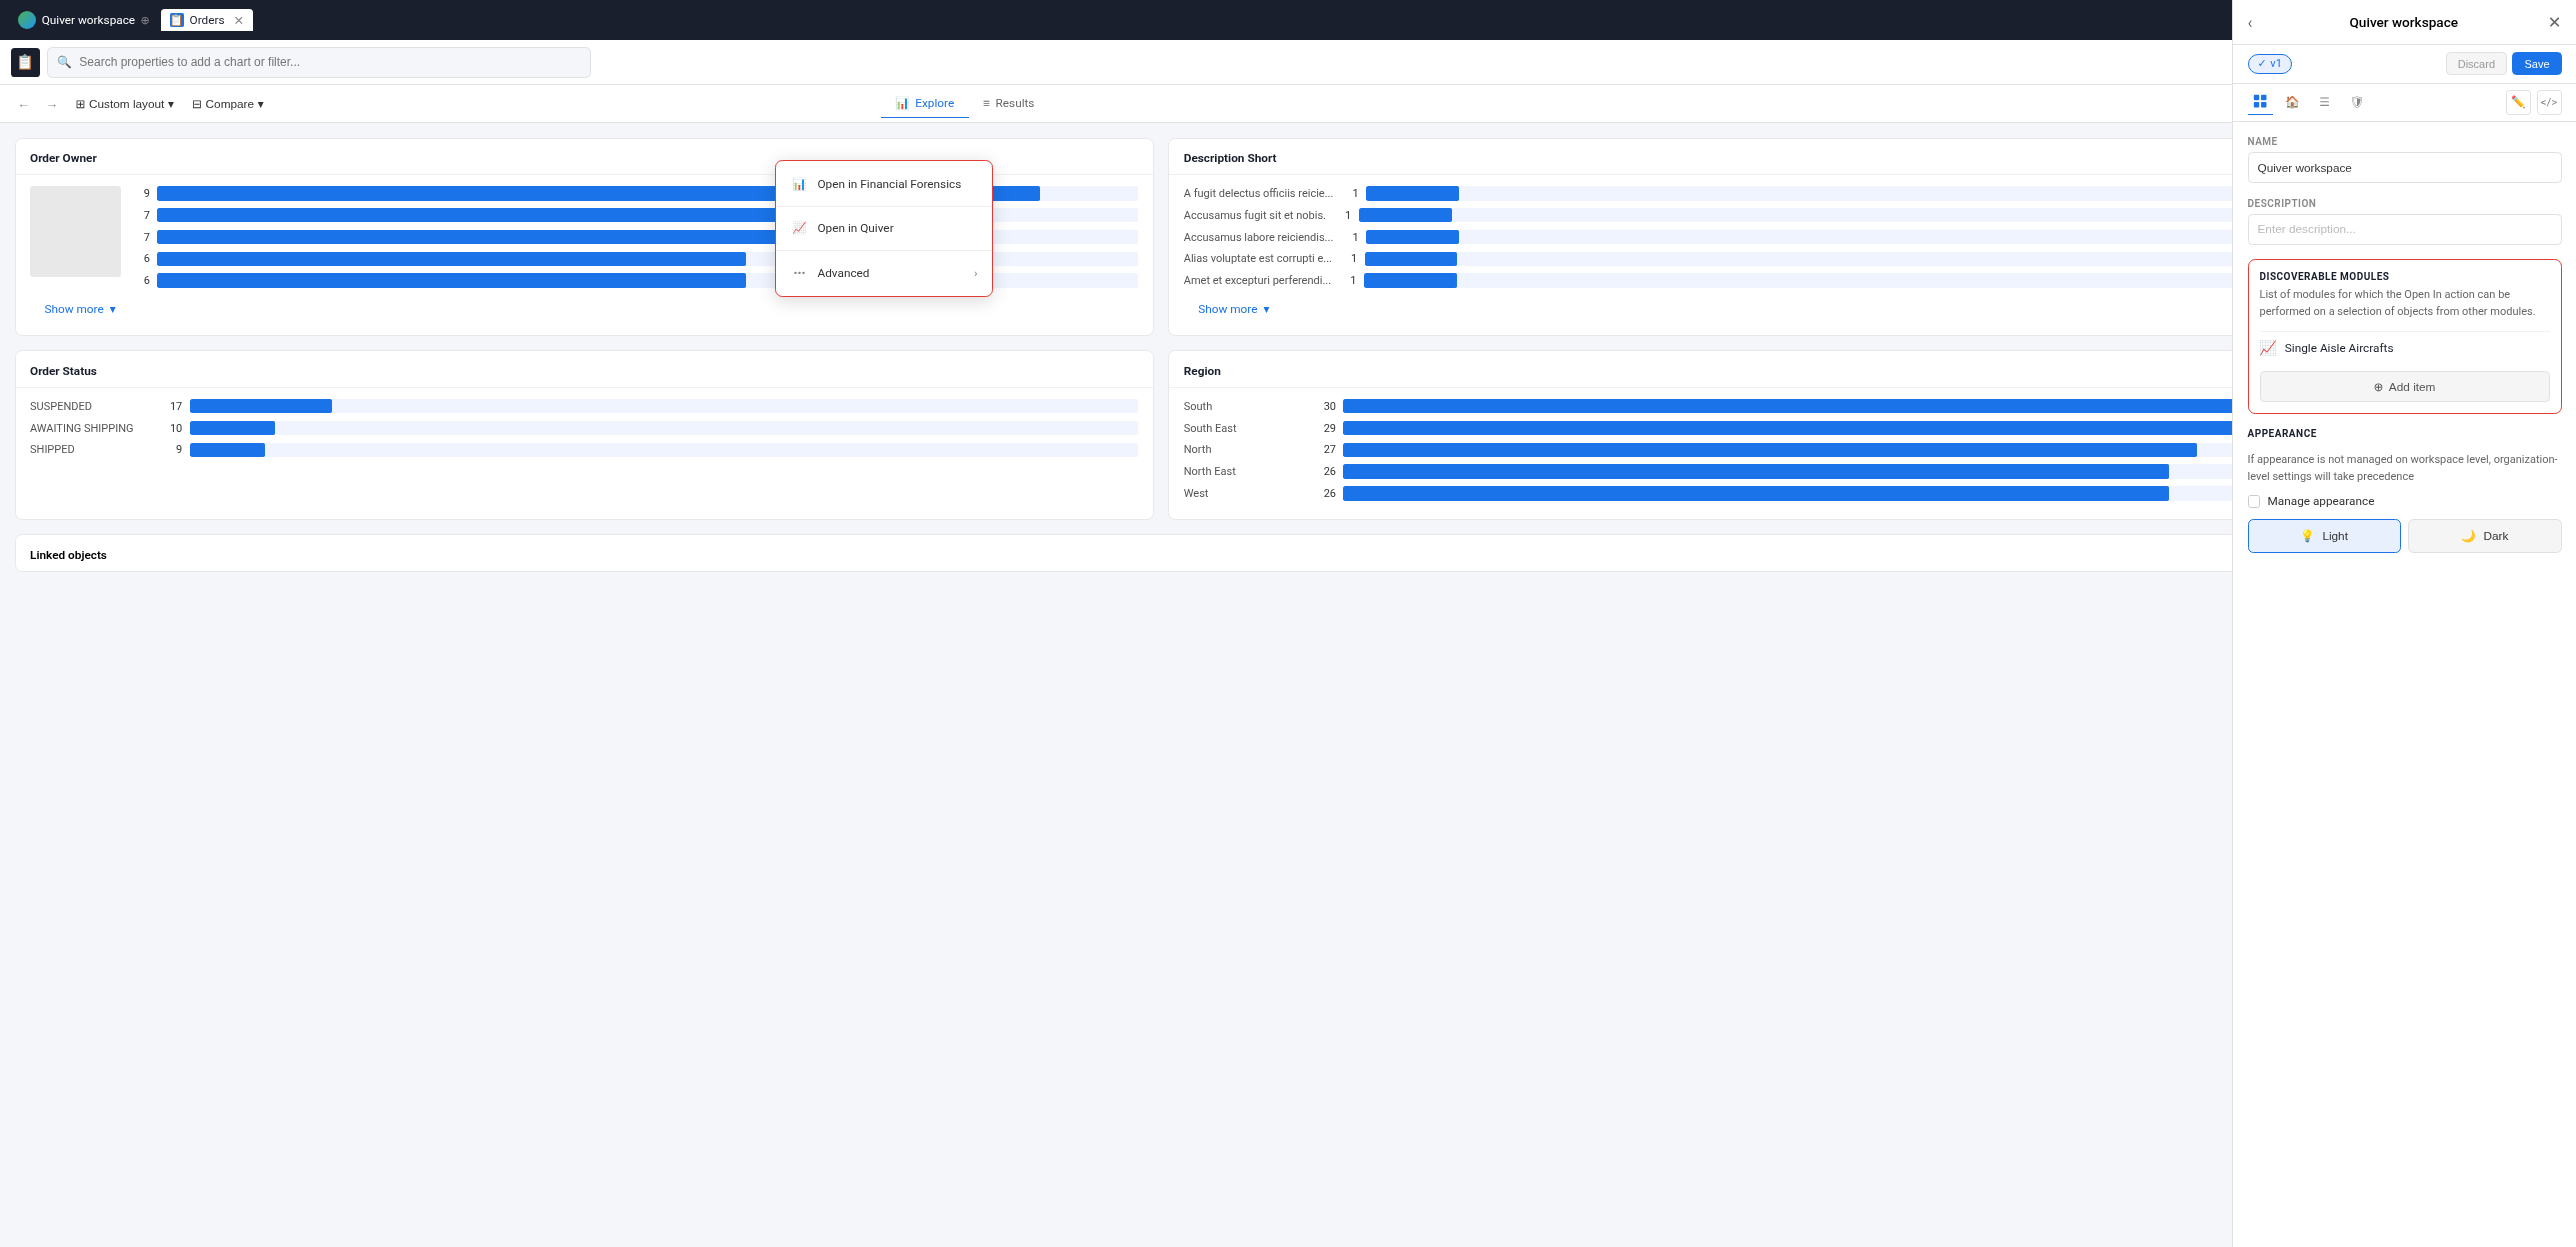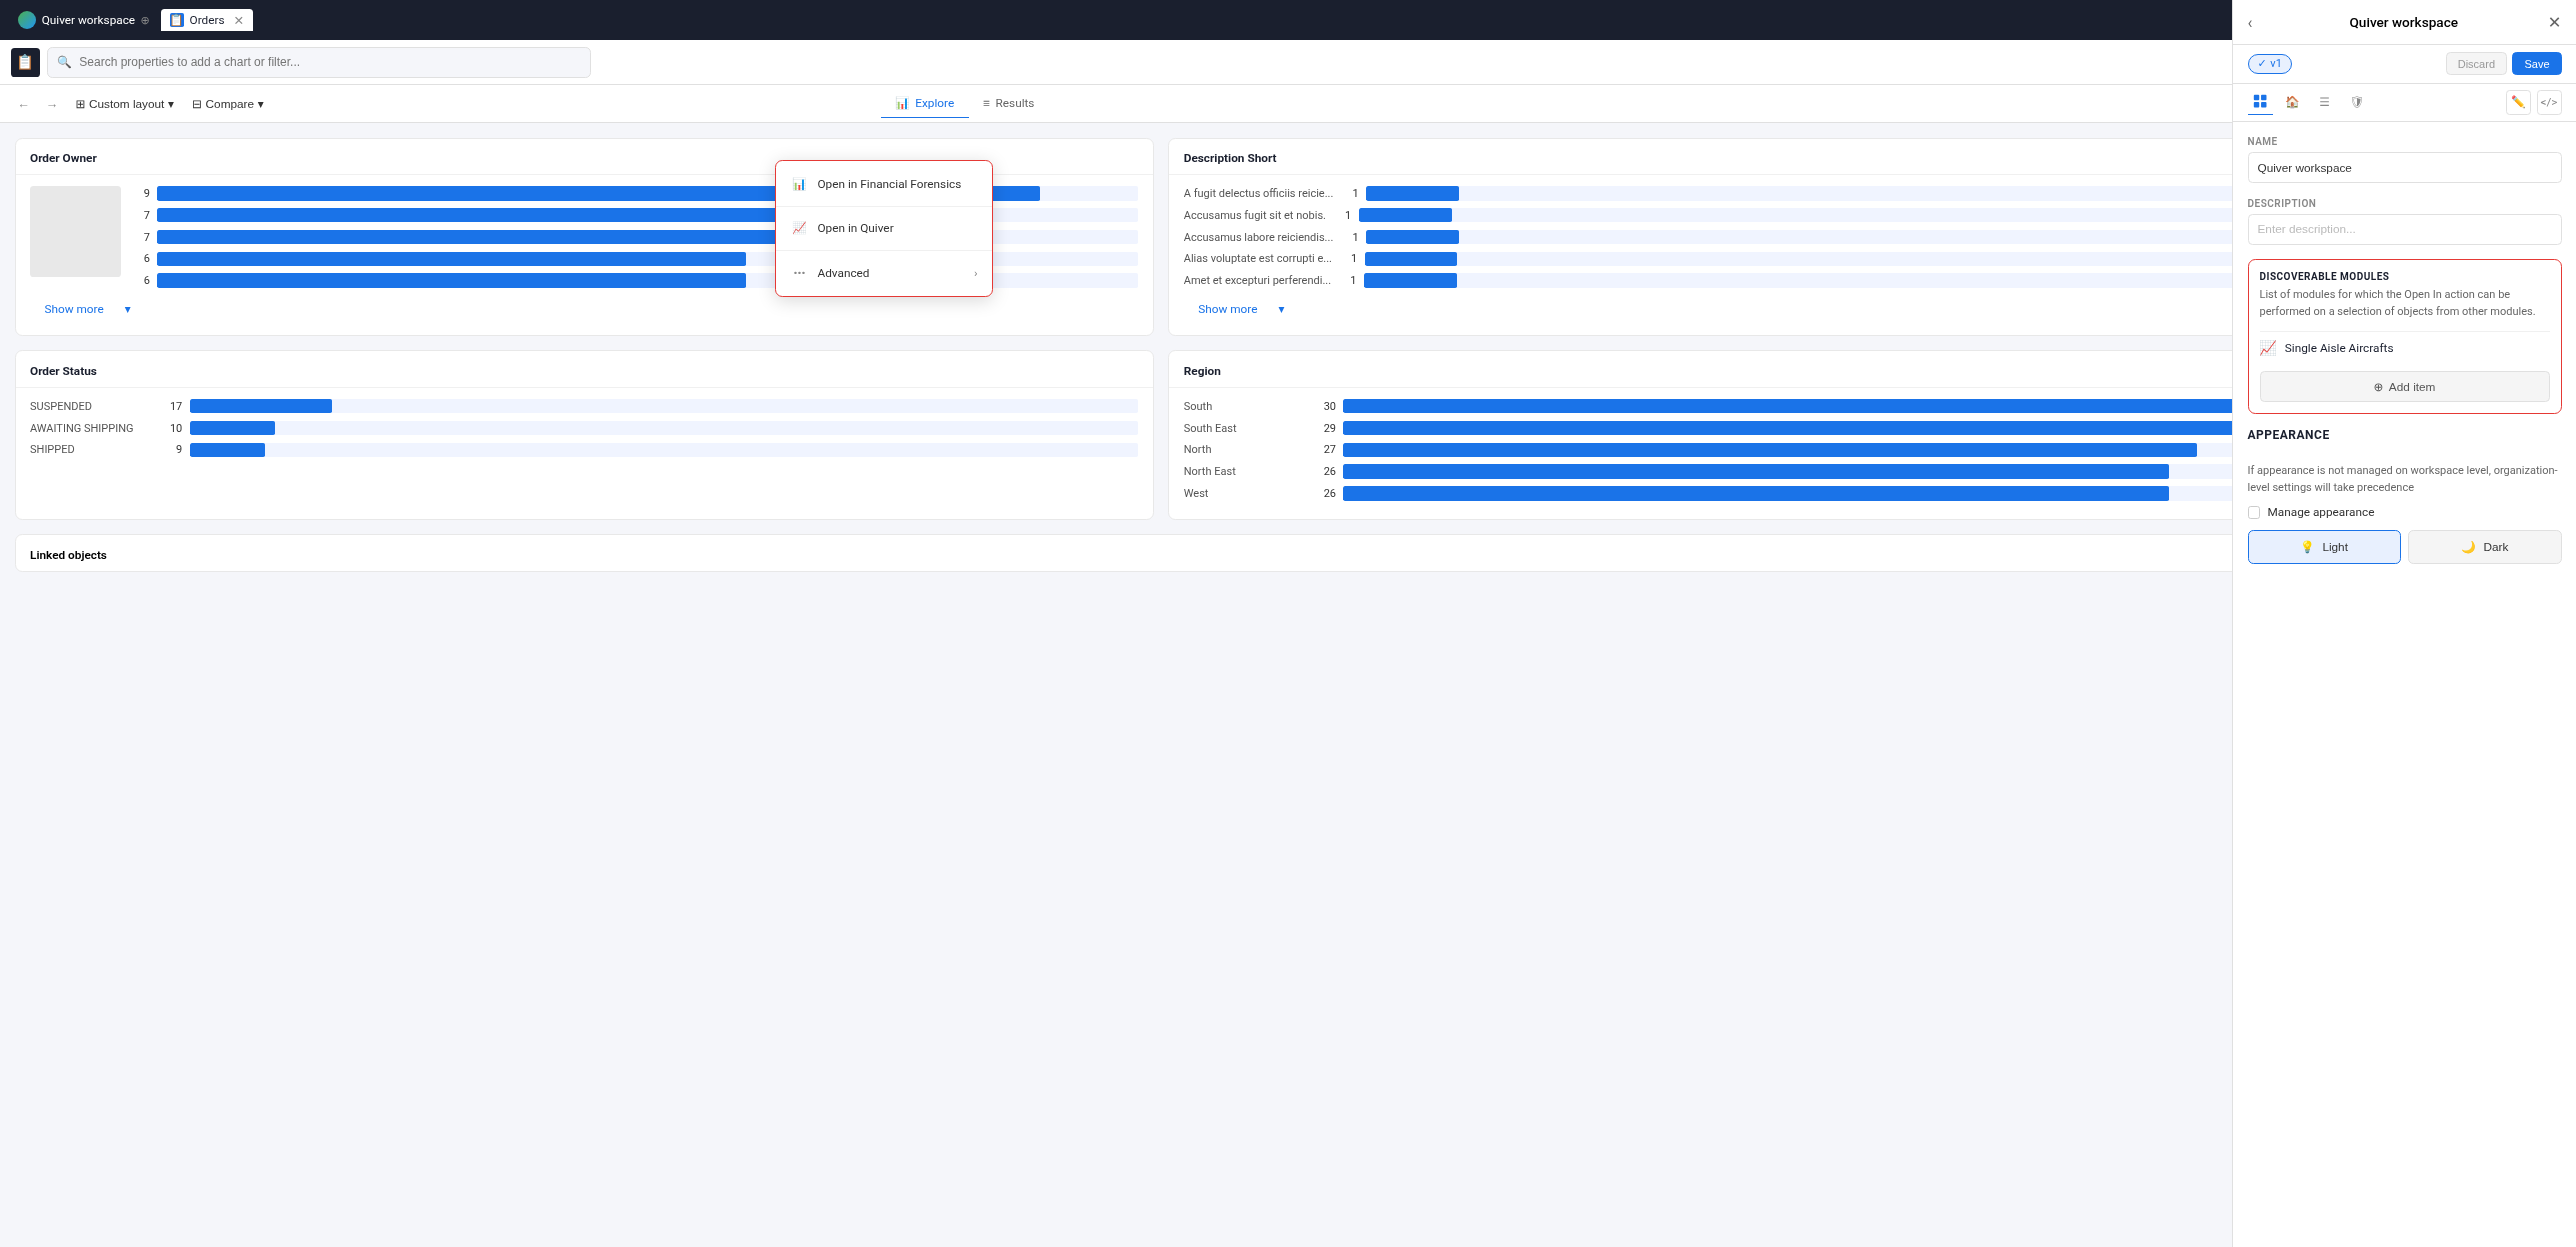--- a/index.html
+++ b/index.html
@@ -54,21 +54,21 @@
 
     
     .card { background: #fff; border-radius: 7.3px; border: 0.9px solid #e8e8e8; padding: 0; overflow: hidden; }
     .card-header { padding: 12.7px 14.5px 9px; font-weight: 700; font-size: 11.8px; color: #1a1f2e; border-bottom: 0.9px solid #f0f0f0; }
     .card-body { padding: 11px 14.5px; }
     .bar-row { display: flex; align-items: center; gap: 7.3px; margin-bottom: 7.3px; font-size: 11px; color: #333; }
     .bar-label { min-width: 127px; color: #555; font-size: 11px; white-space: nowrap; overflow: hidden; text-overflow: ellipsis; }
     .bar-count { min-width: 18px; text-align: right; color: #333; font-size: 11px; }
     .bar-track { flex: 1; height: 14.5px; background: #f0f4ff; border-radius: 1.8px; overflow: hidden; }
     .bar-fill { height: 100%; background: #1a73e8; border-radius: 1.8px; }
-    .show-more { color: #1a73e8; font-size: 11.8px; cursor: pointer; display: flex; align-items: center; gap: 21px; padding: 7.3px 14.5px; }
+    .show-more { color: #1a73e8; font-size: 11.8px; cursor: pointer; display: flex; align-items: center; gap: 6px; padding: 7.3px 14.5px; }
     .avatar-placeholder { width: 91px; height: 91px; background: #e8e8e8; border-radius: 3.6px; margin: 0 auto 7.3px; }
 
     
     .results-panel { width: 254px; background: #fff; border-left: 0.9px solid #e8e8e8; border-radius: 0; overflow-y: auto; }
     .results-header { padding: 11px 14.5px 7.3px; font-weight: 600; font-size: 11.8px; border-bottom: 0.9px solid #f0f0f0; display: flex; align-items: center; gap: 7.3px; }
     .results-sort { padding: 7.3px 14.5px; font-size: 11px; color: #666; border-bottom: 0.9px solid #f0f0f0; }
     .result-item { display: flex; align-items: center; gap: 9px; padding: 9px 14.5px; border-bottom: 0.9px solid #f5f5f5; cursor: pointer; }
     .result-icon { width: 25px; height: 25px; background: #1a1f2e; border-radius: 3.6px; display: flex; align-items: center; justify-content: center; color: #fff; font-size: 11.8px; flex-shrink: 0; }
     .result-text { font-size: 11px; color: #1a1f2e; }
     .view-all { display: flex; align-items: center; justify-content: center; gap: 5.4px; padding: 11px; color: #1a73e8; font-size: 11.8px; cursor: pointer; border-top: 0.9px solid #f0f0f0; }
@@ -102,21 +102,21 @@
     .field-input { width: 100%; border: 0.9px solid #e0e0e0; border-radius: 4.5px; padding: 7.3px 9px; font-size: 11.8px; color: #333; outline: none; }
     .field-input::placeholder { color: #bbb; }
     .discoverable-box { border: 1.8px solid #e53935; border-radius: 7.3px; padding: 11px; margin-bottom: 14.5px; }
     .discoverable-title { font-size: 10px; font-weight: 700; color: #1a1f2e; letter-spacing: 0.5px; text-transform: uppercase; margin-bottom: 5.4px; }
     .discoverable-desc { font-size: 11px; color: #666; margin-bottom: 11px; line-height: 1.5; }
     .module-item { display: flex; align-items: center; gap: 7.3px; padding: 7.3px 0; border-top: 0.9px solid #f0f0f0; }
     .module-icon { color: #7b5ea7; font-size: 14.5px; }
     .module-label { font-size: 11.8px; color: #1a1f2e; }
     .add-item-btn { display: flex; align-items: center; justify-content: center; gap: 5.4px; width: 100%; padding: 7.3px; border-radius: 4.5px; border: 0.9px solid #e0e0e0; background: #f5f5f5; color: #555; font-size: 11.8px; cursor: pointer; margin-top: 7.3px; }
     .appearance-section { margin-top: 0; }
-    .appearance-title { font-size: 12px; font-weight: 700; color: #1a1f2e; letter-spacing: 0.5px; text-transform: uppercase; margin-bottom: 21px; }
+    .appearance-title { font-size: 10px; font-weight: 700; color: #1a1f2e; letter-spacing: 0.5px; text-transform: uppercase; margin-bottom: 13px; }
     .appearance-desc { font-size: 11px; color: #666; margin-bottom: 9px; line-height: 1.5; }
     .manage-row { display: flex; align-items: center; gap: 7.3px; margin-bottom: 11px; }
     .checkbox { width: 12.7px; height: 12.7px; border: 0.9px solid #ccc; border-radius: 2.7px; background: #fff; }
     .manage-label { font-size: 11.8px; color: #333; }
     .theme-row { display: flex; gap: 7.3px; }
     .theme-btn { flex: 1; display: flex; align-items: center; justify-content: center; gap: 7.3px; padding: 9px; border-radius: 5.4px; border: 0.9px solid #e0e0e0; background: #f5f5f5; font-size: 11.8px; cursor: pointer; color: #333; }
     .theme-btn.active { border: 1.8px solid #1a73e8; background: #e8f0fe; }
 
     
     .linked-objects { background: #fff; border-radius: 7.3px; border: 0.9px solid #e8e8e8; padding: 0; overflow: hidden; margin-top: 0; }

